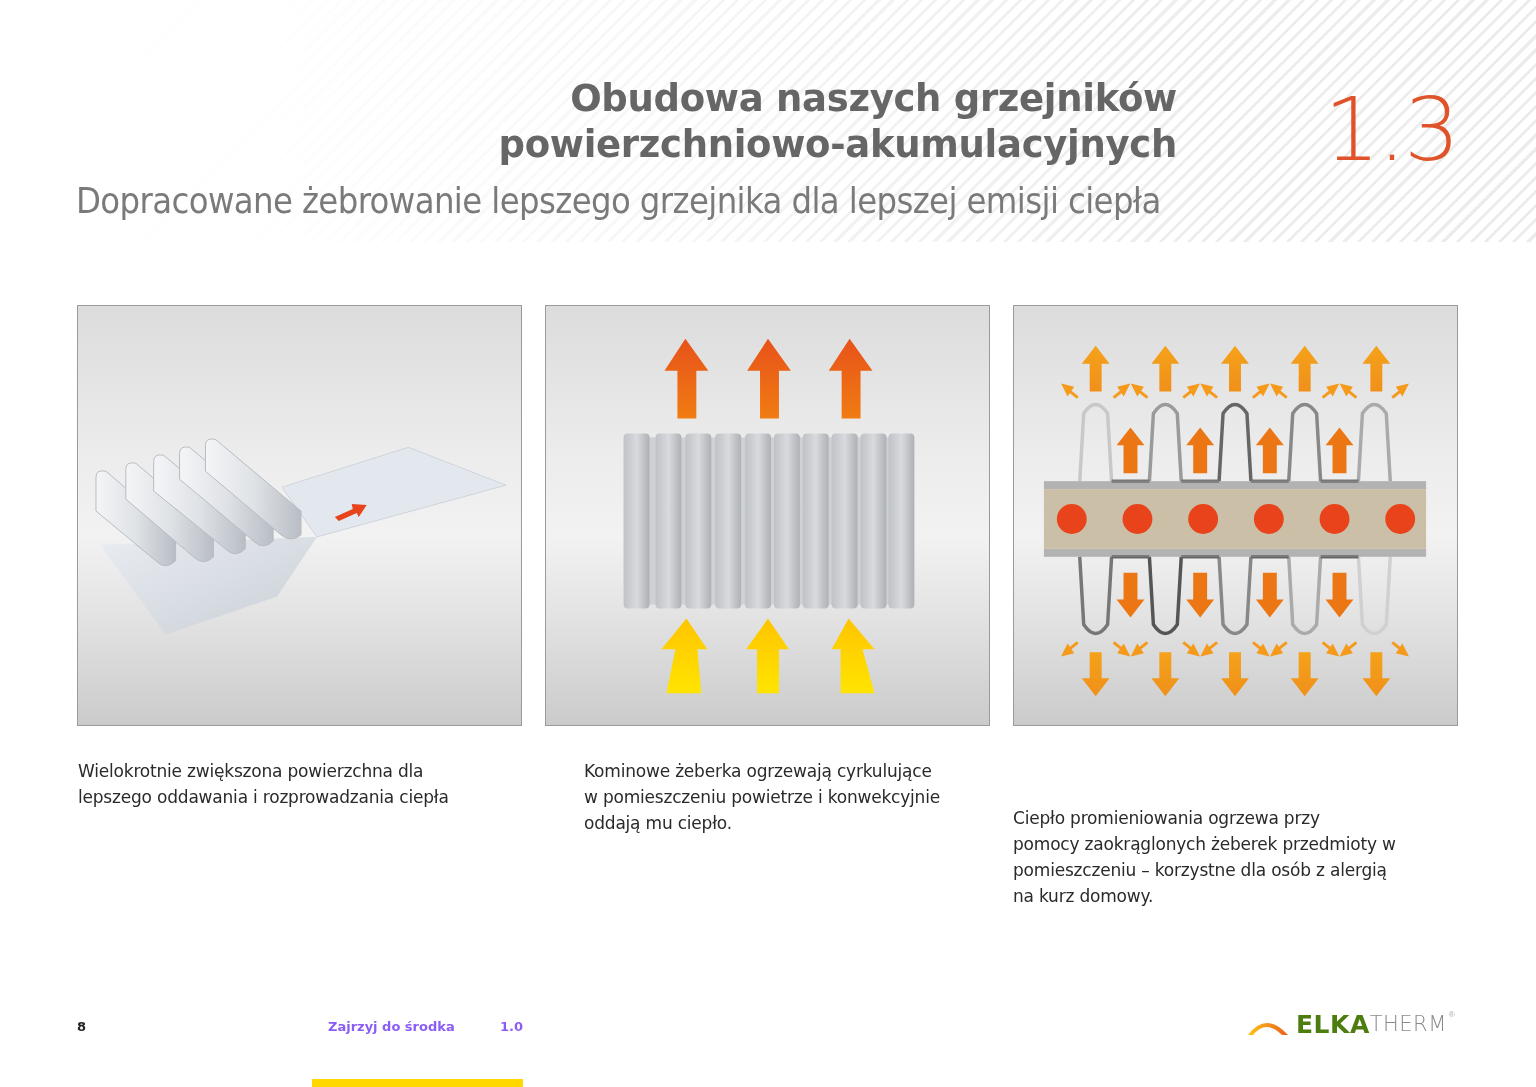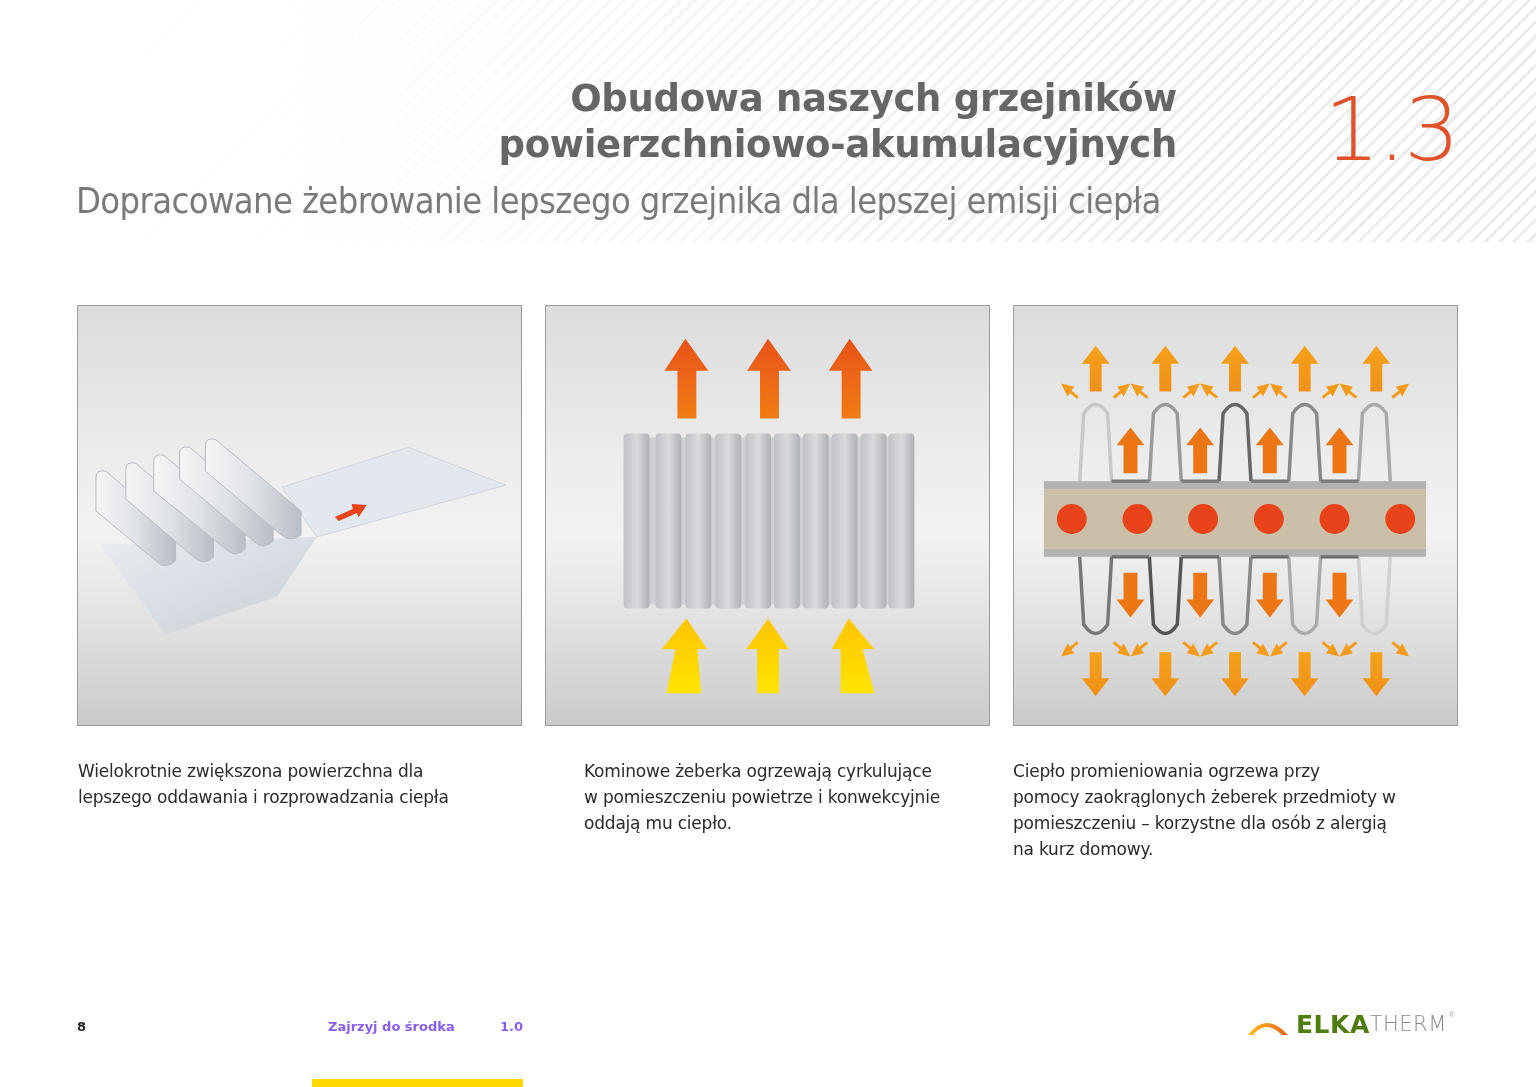--- a/index.html
+++ b/index.html
@@ -44,21 +44,21 @@
   #panel-3 { left: 1013px; }
 
   .caption {
     position: absolute; top: 758px; width: 440px;
     font-family: "DejaVu Sans", sans-serif; font-size: 17px; line-height: 26px; color: #2a2a2a;
     letter-spacing: -0.2px;
   }
   .caption span { display: block; white-space: nowrap; }
   #caption-1 { left: 78px; }
   #caption-2 { left: 546px; margin-left: 38px; }
-  #caption-3 { left: 1013px; }
+  #caption-3 { left: 1013px; margin-top: 47px; }
 
   .footer-page { position: absolute; left: 77px; top: 1019px; font-family: "DejaVu Sans", sans-serif; font-weight: bold; font-size: 13px; color: #222; }
   .footer-chapter { position: absolute; left: 328px; top: 1019px; font-family: "DejaVu Sans", sans-serif; font-weight: bold; font-size: 13px; color: #8b5cf6; }
   .footer-chapter-num { position: absolute; left: 500px; top: 1019px; font-family: "DejaVu Sans", sans-serif; font-weight: bold; font-size: 13px; color: #8b5cf6; }
   .footer-bar { position: absolute; left: 312px; top: 1079px; width: 211px; height: 8px; background: #ffd800; }
 
   .logo { position: absolute; left: 1246px; top: 1008px; height: 32px; display: flex; align-items: center; }
   .logo-arc { width: 44px; height: 30px; position: relative; margin-right: 6px; }
   .logo-text-bold { font-family: "DejaVu Sans", sans-serif; font-weight: bold; font-size: 25px; color: #4d7c0f; letter-spacing: 0.5px; }
   .logo-text-light { font-family: "DejaVu Sans", sans-serif; font-weight: 200; font-size: 21px; color: #8a8a8a; letter-spacing: 0.5px; }

